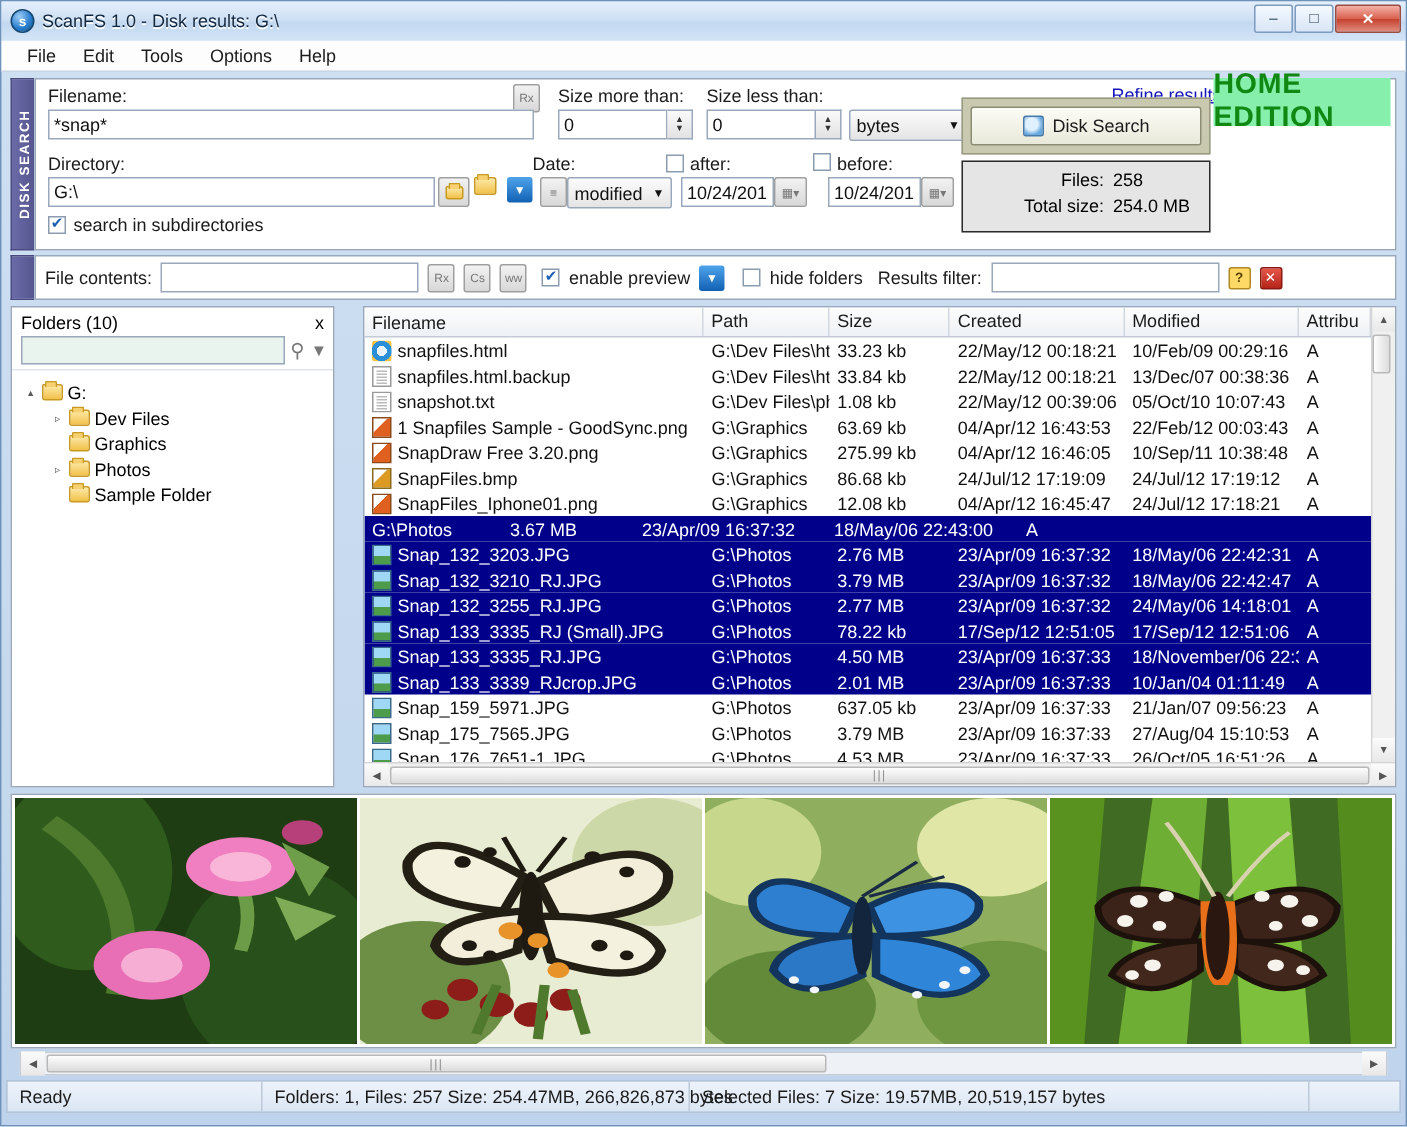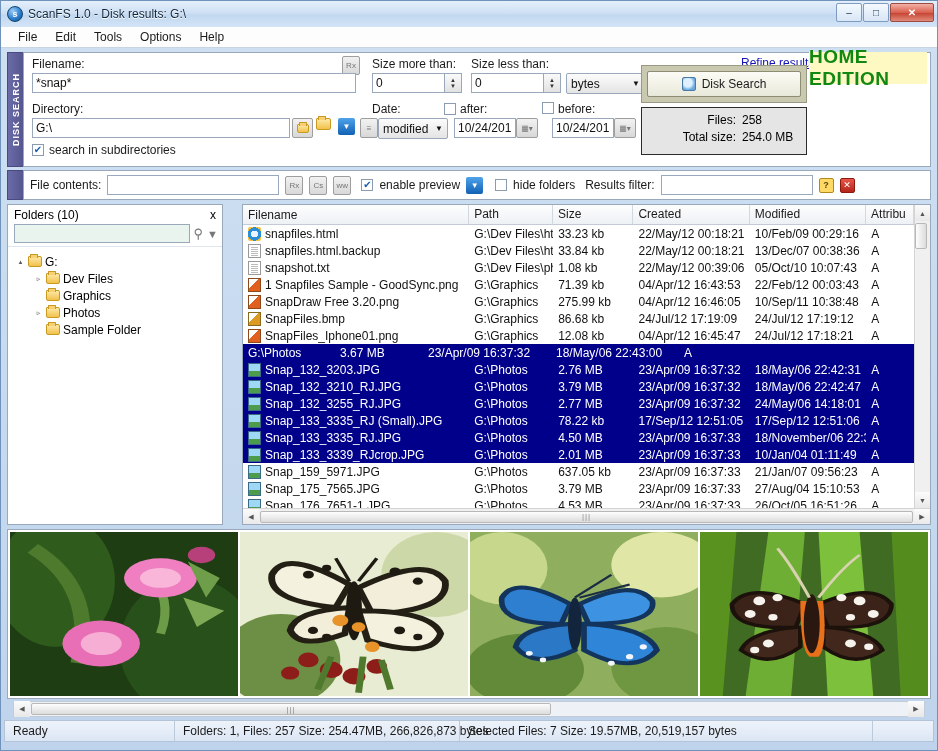--- a/index.html
+++ b/index.html
@@ -96,21 +96,21 @@
   .searchbtn {
     height:26px; border:1px solid #8d8d76; border-radius:2px;
     background: linear-gradient(to bottom,#fcfcf6,#e8e8da);
     display:flex; align-items:center; justify-content:center; gap:6px;
     font-size:12px; color:#1b1b1b;
   }
   .statsbox { border:1px solid #2b2b2b; background:#e5e5e5; padding:4px 8px; font-size:12px; }
   .statsrow { display:flex; justify-content:flex-end; gap:6px; line-height:17px; }
   .refine { color:#1414b8; text-decoration:underline; font-size:12px; }
   .homeedition {
-    border:1px solid #9aa8bc; background:#fef9c3;
+    border:1px solid #9aa8bc; background:#86efac;
     color:#118811; font-size:19px; font-weight:bold;
     display:flex; align-items:center; justify-content:center;
     letter-spacing:0.5px;
   }
   
   .contents-wrap { display:flex; padding:0 6px; margin-top:3px; }
   .contents-panel {
     flex:1; background:#fff; border:1px solid #9aa8bc;
     height:30px; display:flex; align-items:center; padding:0 6px; gap:6px;
   }
@@ -259,21 +259,21 @@
       <div class="combo" style="position:absolute;left:542px;top:20px;width:79px;">
         <span>bytes</span>
         <span class="caret">▼</span>
       </div>
 
       <a class="refine" style="position:absolute;left:717px;top:3px;">Refine results</a>
 
       <div class="homeedition" style="position:absolute;left:785px;top:-1px;width:118px;height:32px;border:none;">HOME EDITION</div>
 
       <div class="lbl" style="position:absolute;left:8px;top:49px;">Directory:</div>
-      <div class="lbl" style="position:absolute;left:348px;top:49px;">Date:</div>
+      <div class="lbl" style="position:absolute;left:331px;top:49px;">Date:</div>
       <div style="position:absolute;left:420px;top:49px;display:flex;align-items:center;gap:4px;">
         <span class="chk"></span>
         <span class="lbl">after:</span>
       </div>
       <div style="position:absolute;left:518px;top:49px;display:flex;align-items:flex-start;gap:4px;">
         <span class="chk"></span>
         <span class="lbl">before:</span>
       </div>
 
       <input class="inp" style="position: absolute; left: 8px; top: 65px; width: 258px;" value="G:\">
@@ -430,21 +430,21 @@
                 <div class="c-created">22/May/12 00:39:06</div>
                 <div class="c-mod">05/Oct/10 10:07:43</div>
                 <div class="c-attr">A</div>
               </div>
               <div class="row">
                 <div class="c-name">
                   <span class="ficon png"></span>
                   <span>1 Snapfiles Sample - GoodSync.png</span>
                 </div>
                 <div class="c-path">G:\Graphics</div>
-                <div class="c-size">71.39 kb</div>
+                <div class="c-size">63.69 kb</div>
                 <div class="c-created">04/Apr/12 16:43:53</div>
                 <div class="c-mod">22/Feb/12 00:03:43</div>
                 <div class="c-attr">A</div>
               </div>
               <div class="row">
                 <div class="c-name">
                   <span class="ficon png"></span>
                   <span>SnapDraw Free 3.20.png</span>
                 </div>
                 <div class="c-path">G:\Graphics</div>

